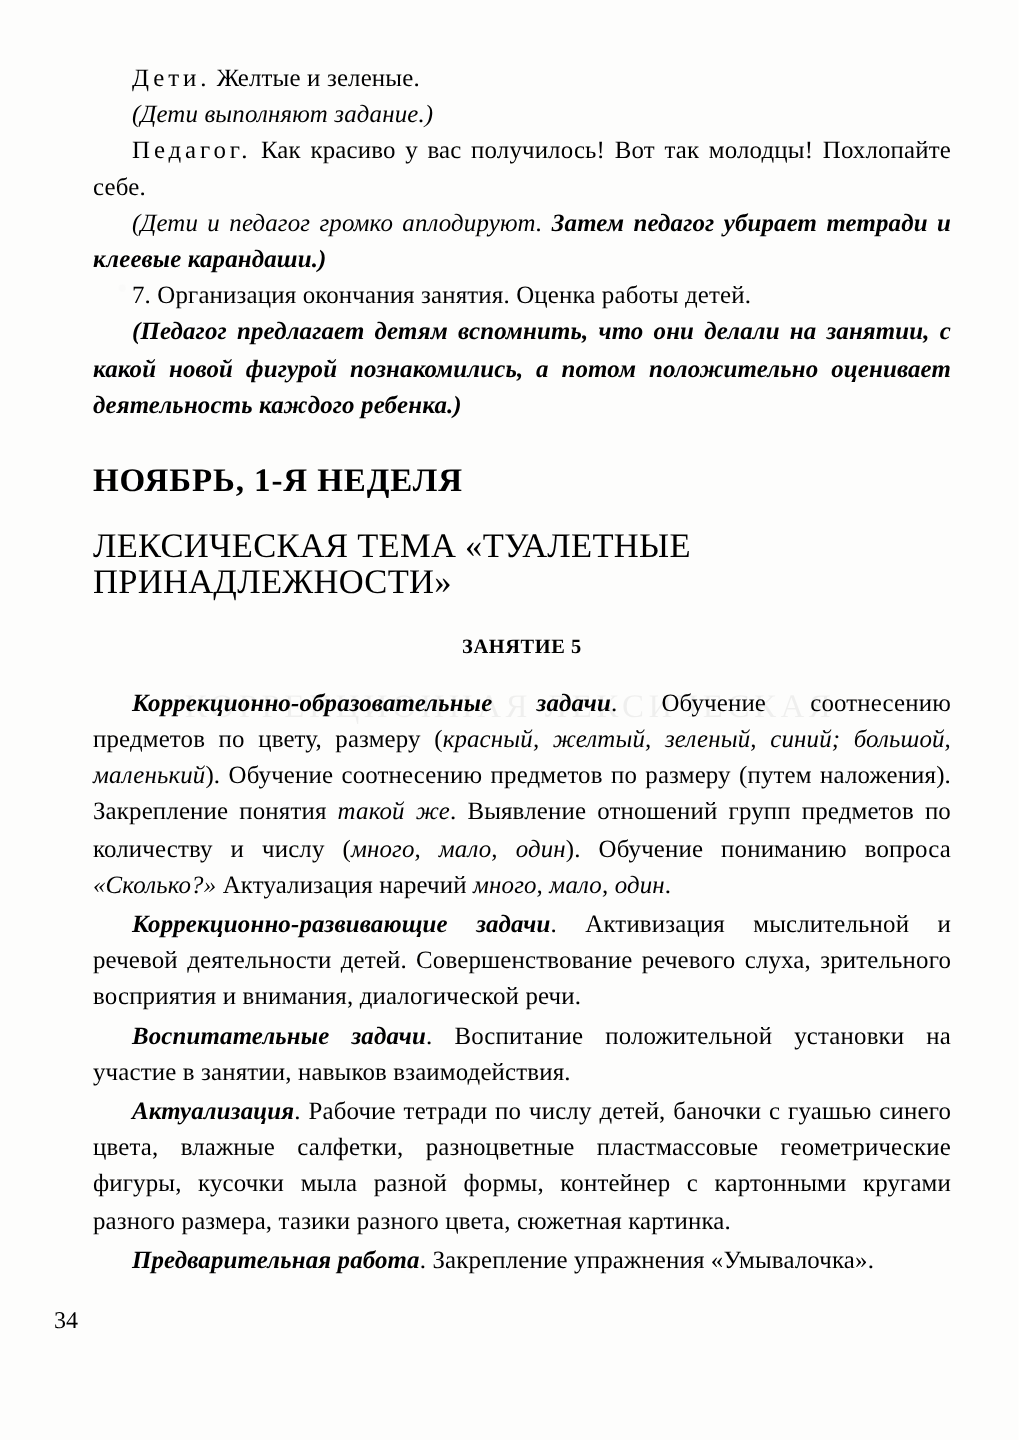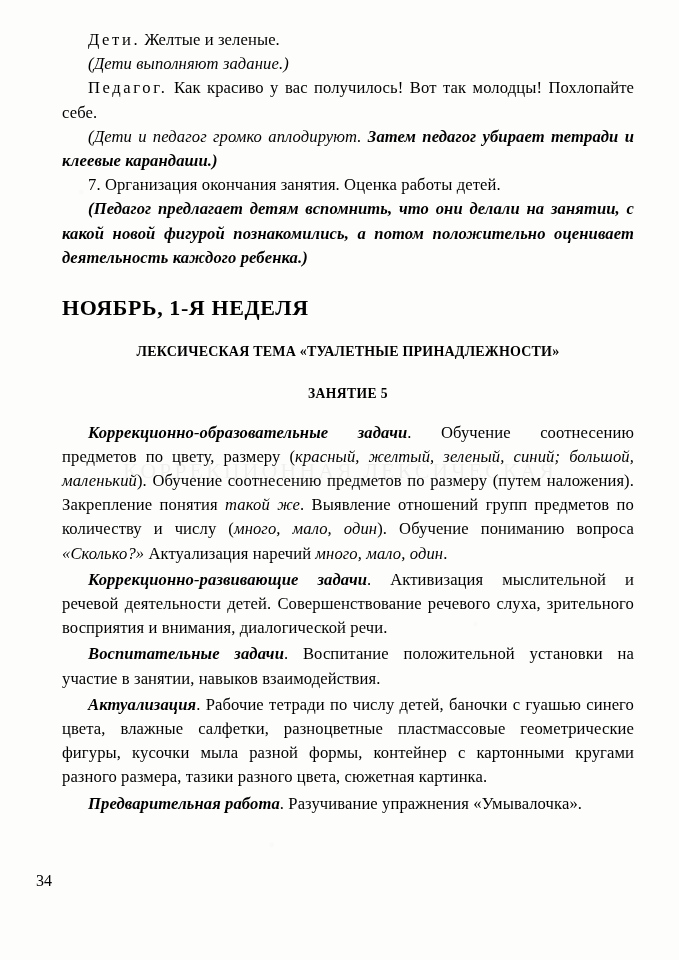--- a/index.html
+++ b/index.html
@@ -18,21 +18,21 @@
   .page {
     position: absolute;
     left: 0; top: 0;
     width: 679px;
     height: 960px;
     background: #fdfdfc;
   }
   .content {
     position: absolute;
     left: 62px;
-    top: 28px;
+    top: 40px;
     width: 572px;
   }
   p {
     margin: 0;
     font-size: 16.6px;
     line-height: 24.2px;
     text-align: justify;
     text-justify: inter-word;
     letter-spacing: 0.1px;
   }
@@ -55,23 +55,23 @@
   }
   .heading-main {
     text-align: left;
     font-weight: bold;
     font-size: 22px;
     letter-spacing: 0.6px;
     margin: 26px 0 0 0;
     text-indent: 0;
   }
   .heading-sub {
-    text-align: center;
-    font-weight: bold;
-    font-size: 14px;
+    text-align: left;
+    font-weight: normal;
+    font-size: 23px;
     letter-spacing: 0.2px;
     margin: 20px 0 0 0;
     text-indent: 0;
   }
   .heading-lesson {
     text-align: center;
     font-weight: bold;
     font-size: 13.6px;
     letter-spacing: 0.4px;
     margin: 18px 0 0 0;
@@ -156,19 +156,19 @@
 
     <p class="ind gap-small">
       <span class="bi">Воспитательные задачи</span><span>. Воспитание положительной установки на участие в занятии, навыков взаимодействия.</span>
     </p>
 
     <p class="ind gap-small">
       <span class="bi">Актуализация</span><span>. Рабочие тетради по числу детей, баночки с гуашью синего цвета, влажные салфетки, разноцветные пластмассовые геометрические фигуры, кусочки мыла разной формы, контейнер с картонными кругами разного размера, тазики разного цвета, сюжетная картинка.</span>
     </p>
 
     <p class="ind gap-small">
-      <span class="bi">Предварительная работа</span><span>. Разучивание упражнения «Умывалочка».</span>
+      <span class="bi">Предварительная работа</span><span>. Закрепление упражнения «Умывалочка».</span>
     </p>
 
   </div>
 
   <div class="page-number">34</div>
 </div>
 
 </body></html>

